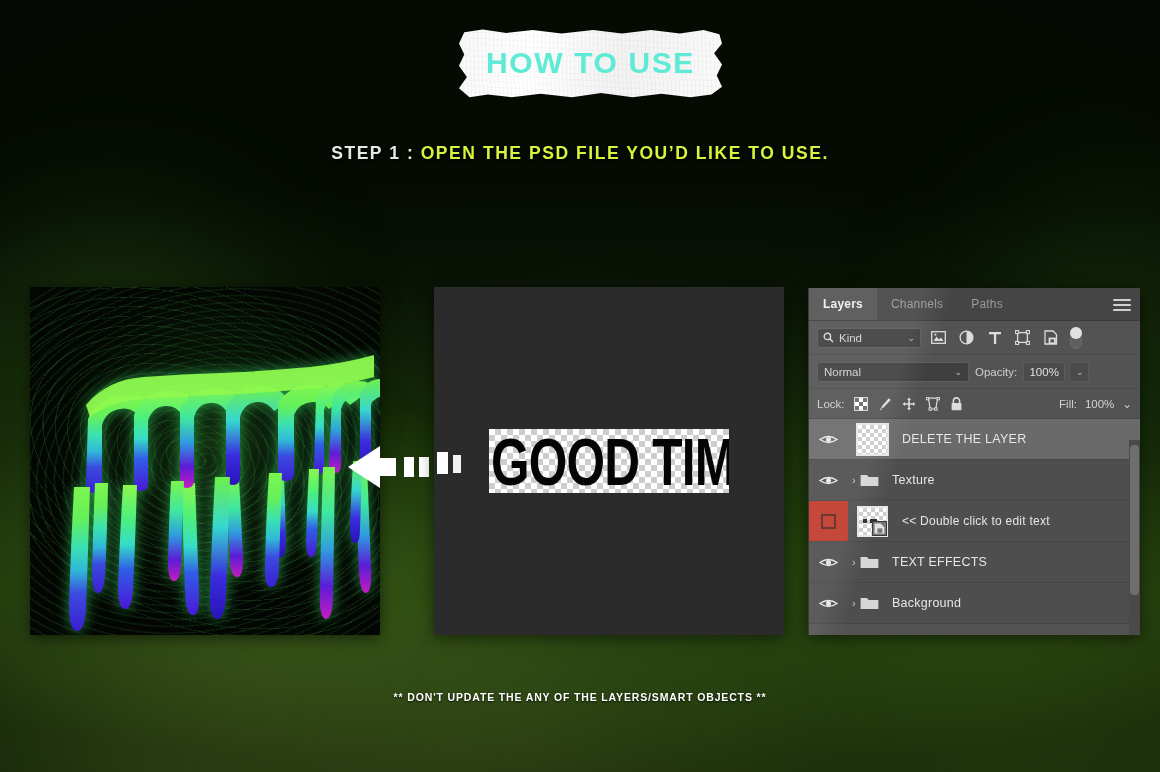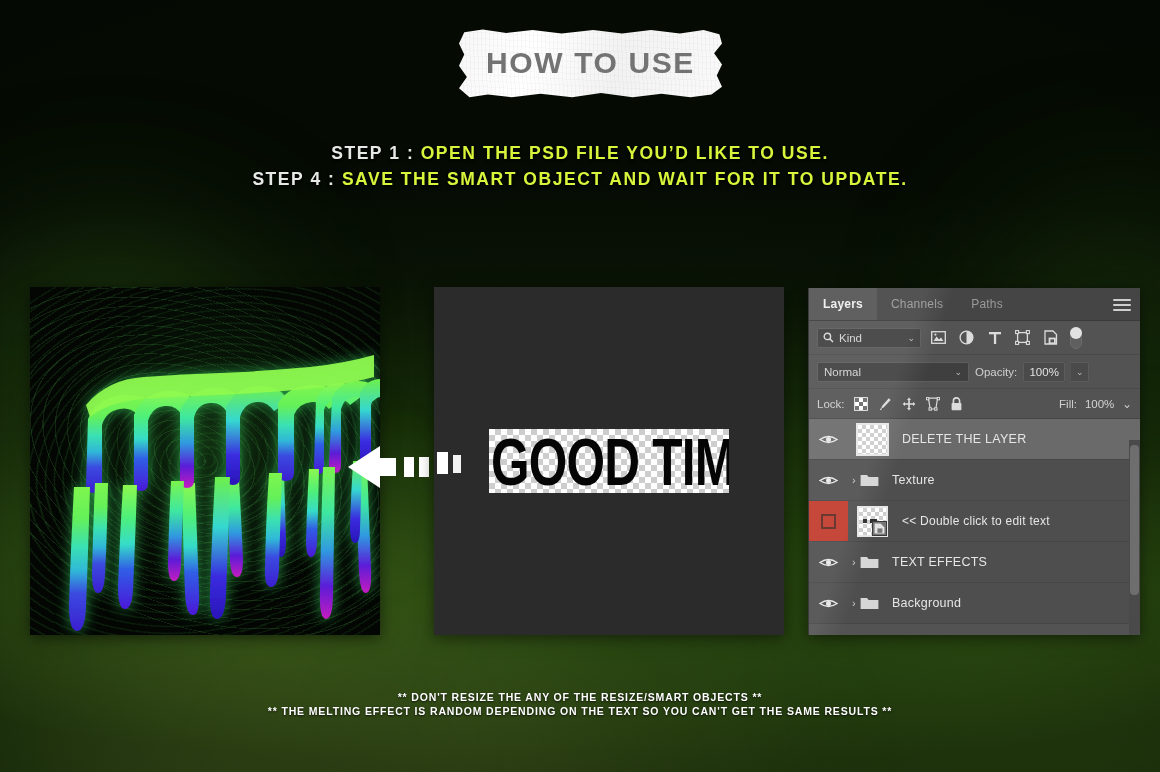--- a/index.html
+++ b/index.html
@@ -58,21 +58,21 @@
     );
     background:
       repeating-linear-gradient(88deg, rgba(0,0,0,.030) 0 1px, rgba(0,0,0,0) 1px 4px),
       repeating-linear-gradient(3deg, rgba(0,0,0,.022) 0 1px, rgba(0,0,0,0) 1px 6px);
     opacity:.9;
   }
   #tape-banner .txt {
     position:absolute; inset:0;
     display:flex; align-items:center; justify-content:center;
     font-size:30px; font-weight:700; letter-spacing:1.6px;
-    color:#737373; white-space:nowrap;
+    color:#5eead4; white-space:nowrap;
   }
 
   
   #steps {
     position:absolute; left:0; top:140px; width:1160px; z-index:5;
     text-align:center;
   }
   #steps .line {
     font-size:17.5px; font-weight:700; letter-spacing:1.55px;
     line-height:26px; white-space:nowrap;
@@ -329,24 +329,20 @@
 <div id="tape-banner">
   <div class="paper"></div>
   <div class="grain"></div>
   <div class="txt">HOW TO USE</div>
 </div>
 
 <div id="steps">
   <div class="line">
     <span class="lbl">STEP 1 :</span>
     <span class="body">OPEN THE PSD FILE YOU’D LIKE TO USE.</span>
-  </div>
-  <div class="line">
-    <span class="lbl">STEP 4 :</span>
-    <span class="body">SAVE THE SMART OBJECT AND WAIT FOR IT TO UPDATE.</span>
   </div>
 </div>
 
 <div id="panels">
 
   <div id="artwork-panel">
     <div class="space"></div>
     <div class="swirl"></div>
     <div class="swirl2"></div>
     <div class="stars"></div>
@@ -643,15 +639,14 @@
 
     <div id="lp-scroll">
       <div class="thumbbar"></div>
     </div>
     <div id="lp-sheen"></div>
   </div>
 
 </div>
 
 <div id="footer">
-  <div class="fline">** DON'T RESIZE THE ANY OF THE RESIZE/SMART OBJECTS **</div>
-  <div class="fline">** THE MELTING EFFECT IS RANDOM DEPENDING ON THE TEXT SO YOU CAN'T GET THE SAME RESULTS **</div>
+  <div class="fline">** DON'T UPDATE THE ANY OF THE LAYERS/SMART OBJECTS **</div>
 </div>
 
 </body></html>

